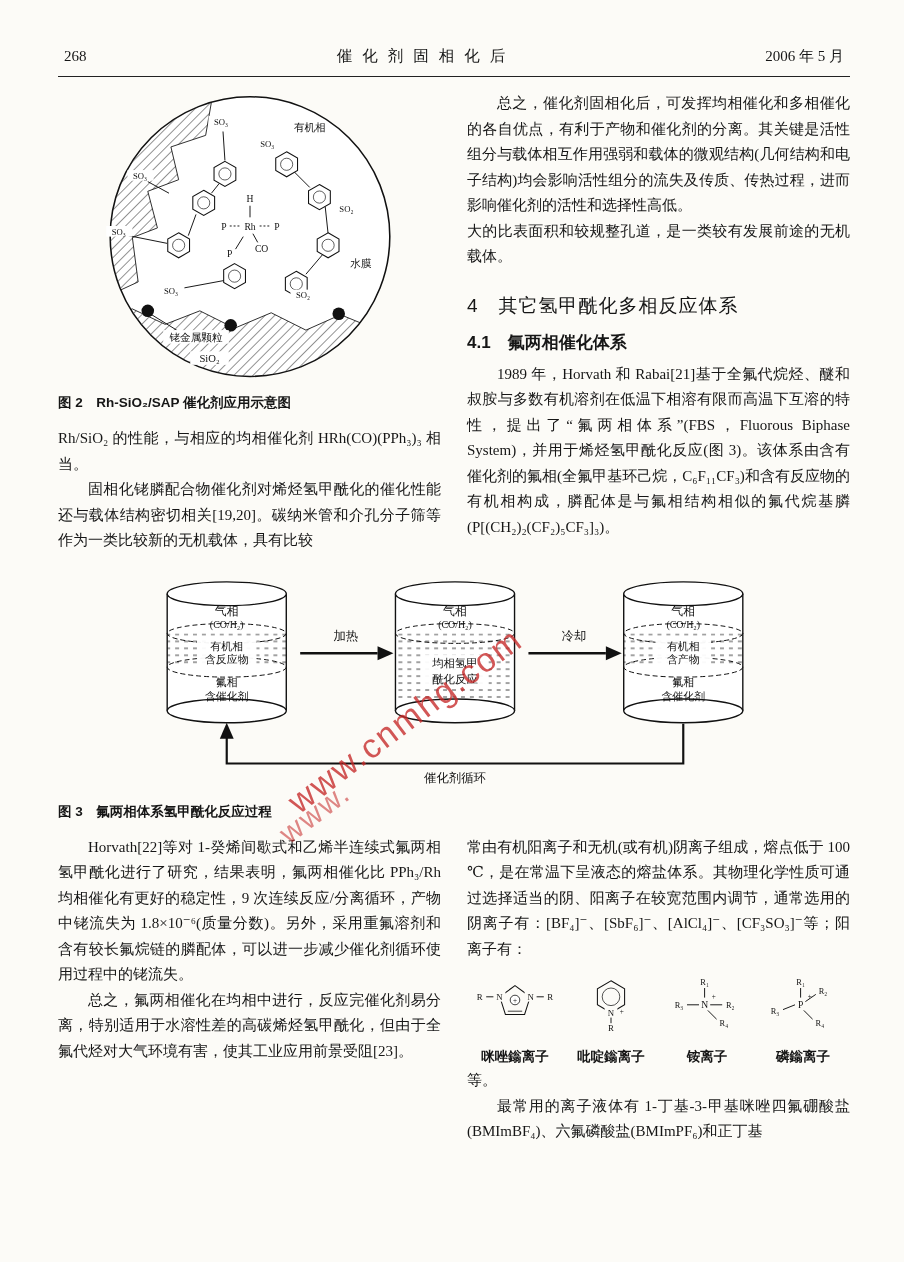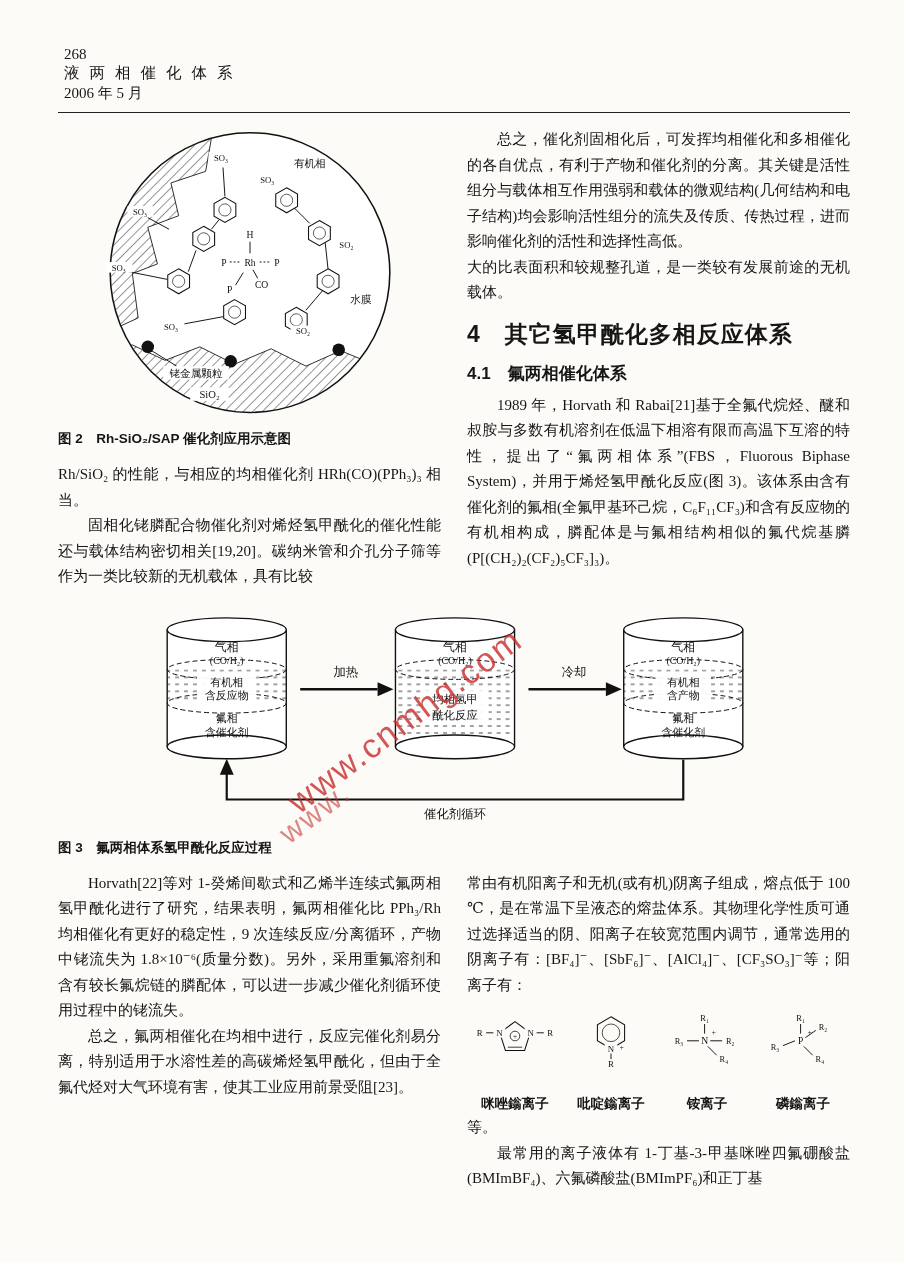--- a/index.html
+++ b/index.html
@@ -3,53 +3,53 @@
 <meta charset="utf-8">
 <style>
   * { margin:0; padding:0; box-sizing:border-box; }
   html,body { width:904px; }
   body {
     height:1262px; position:relative; overflow:hidden;
     background:#fcfbf7; color:#161616;
     font-family:"Liberation Serif","DejaVu Serif",serif;
   }
   .page { padding:46px 54px 0 58px; position:relative; }
-  .header { display:flex; justify-content:space-between; align-items:baseline; font-size:15px; padding:0 6px;flex-direction:column; }
+  .header { display:flex; justify-content:space-between; align-items:baseline; font-size:15px; padding:0 6px; }
   .header .journal-title { letter-spacing:10px; font-size:15.5px; }
   .rule { border-top:1.6px solid #222; margin-top:9px; }
   .cols { display:flex; gap:26px; margin-top:14px; }
   .col { width:50%; min-width:0; }
   p.para { font-size:15px; line-height:1.7; text-align:justify; }
   p.indent { text-indent:2em; }
   .fig2-wrap { text-align:center; }
   .fig-caption { font-family:"Liberation Sans","DejaVu Sans",sans-serif; font-weight:700; font-size:13.5px; text-align:left; margin:8px 0 14px; }
-  .h4 { font-family:"Liberation Sans","DejaVu Sans",sans-serif; font-weight:700; font-size:23px; margin:13px 0 12px; letter-spacing:1px; }
+  .h4 { font-family:"Liberation Sans","DejaVu Sans",sans-serif; font-weight:400; font-size:19px; margin:23px 0 12px; letter-spacing:1px; }
   .h41 { font-family:"Liberation Sans","DejaVu Sans",sans-serif; font-weight:700; font-size:17px; margin:10px 0 8px; }
   .fig3 { margin-top:8px; text-align:center; }
   .fig3 .fig-caption { margin:7px 0 12px; }
   .ions { display:flex; justify-content:space-between; align-items:flex-end; margin:12px 0 2px; }
   .ion { flex:1; text-align:center; }
   .ion-svg { width:96px; height:60px; }
-  .ion-label { font-family:"Liberation Sans","DejaVu Sans",sans-serif; font-weight:700; font-size:13.5px; margin-top:21px; }
+  .ion-label { font-family:"Liberation Sans","DejaVu Sans",sans-serif; font-weight:700; font-size:13.5px; margin-top:10px; }
   svg text { font-family:"Liberation Serif","DejaVu Serif",serif; fill:#111; }
   .watermark, .watermark2 {
     position:absolute; color:#c62828; font-family:"Liberation Sans","DejaVu Sans",sans-serif;
     white-space:nowrap; z-index:6; pointer-events:none; transform-origin:0 50%;
   }
   .watermark  { left:292px; top:786px; transform:rotate(-37deg); font-size:34px; letter-spacing:2px; opacity:.78; }
   .watermark2 { left:283px; top:820px; transform:rotate(-37deg); font-size:30px; letter-spacing:2px; opacity:.55; }
 </style>
 </head>
 <body>
 
 <div class="page">
 
   <div class="header">
     <span>268</span>
-    <span class="journal-title">液两相催化体系</span>
+    <span class="journal-title">催化剂固相化后</span>
     <span>2006 年 5 月</span>
   </div>
   <div class="rule"></div>
 
   <div class="cols">
     <div class="col">
       <figure class="fig2-wrap">
         <svg viewBox="0 0 336 302" width="324" role="img">
           <defs>
             <pattern id="hatch" width="7" height="7" patternUnits="userSpaceOnUse" patternTransform="rotate(45)">

